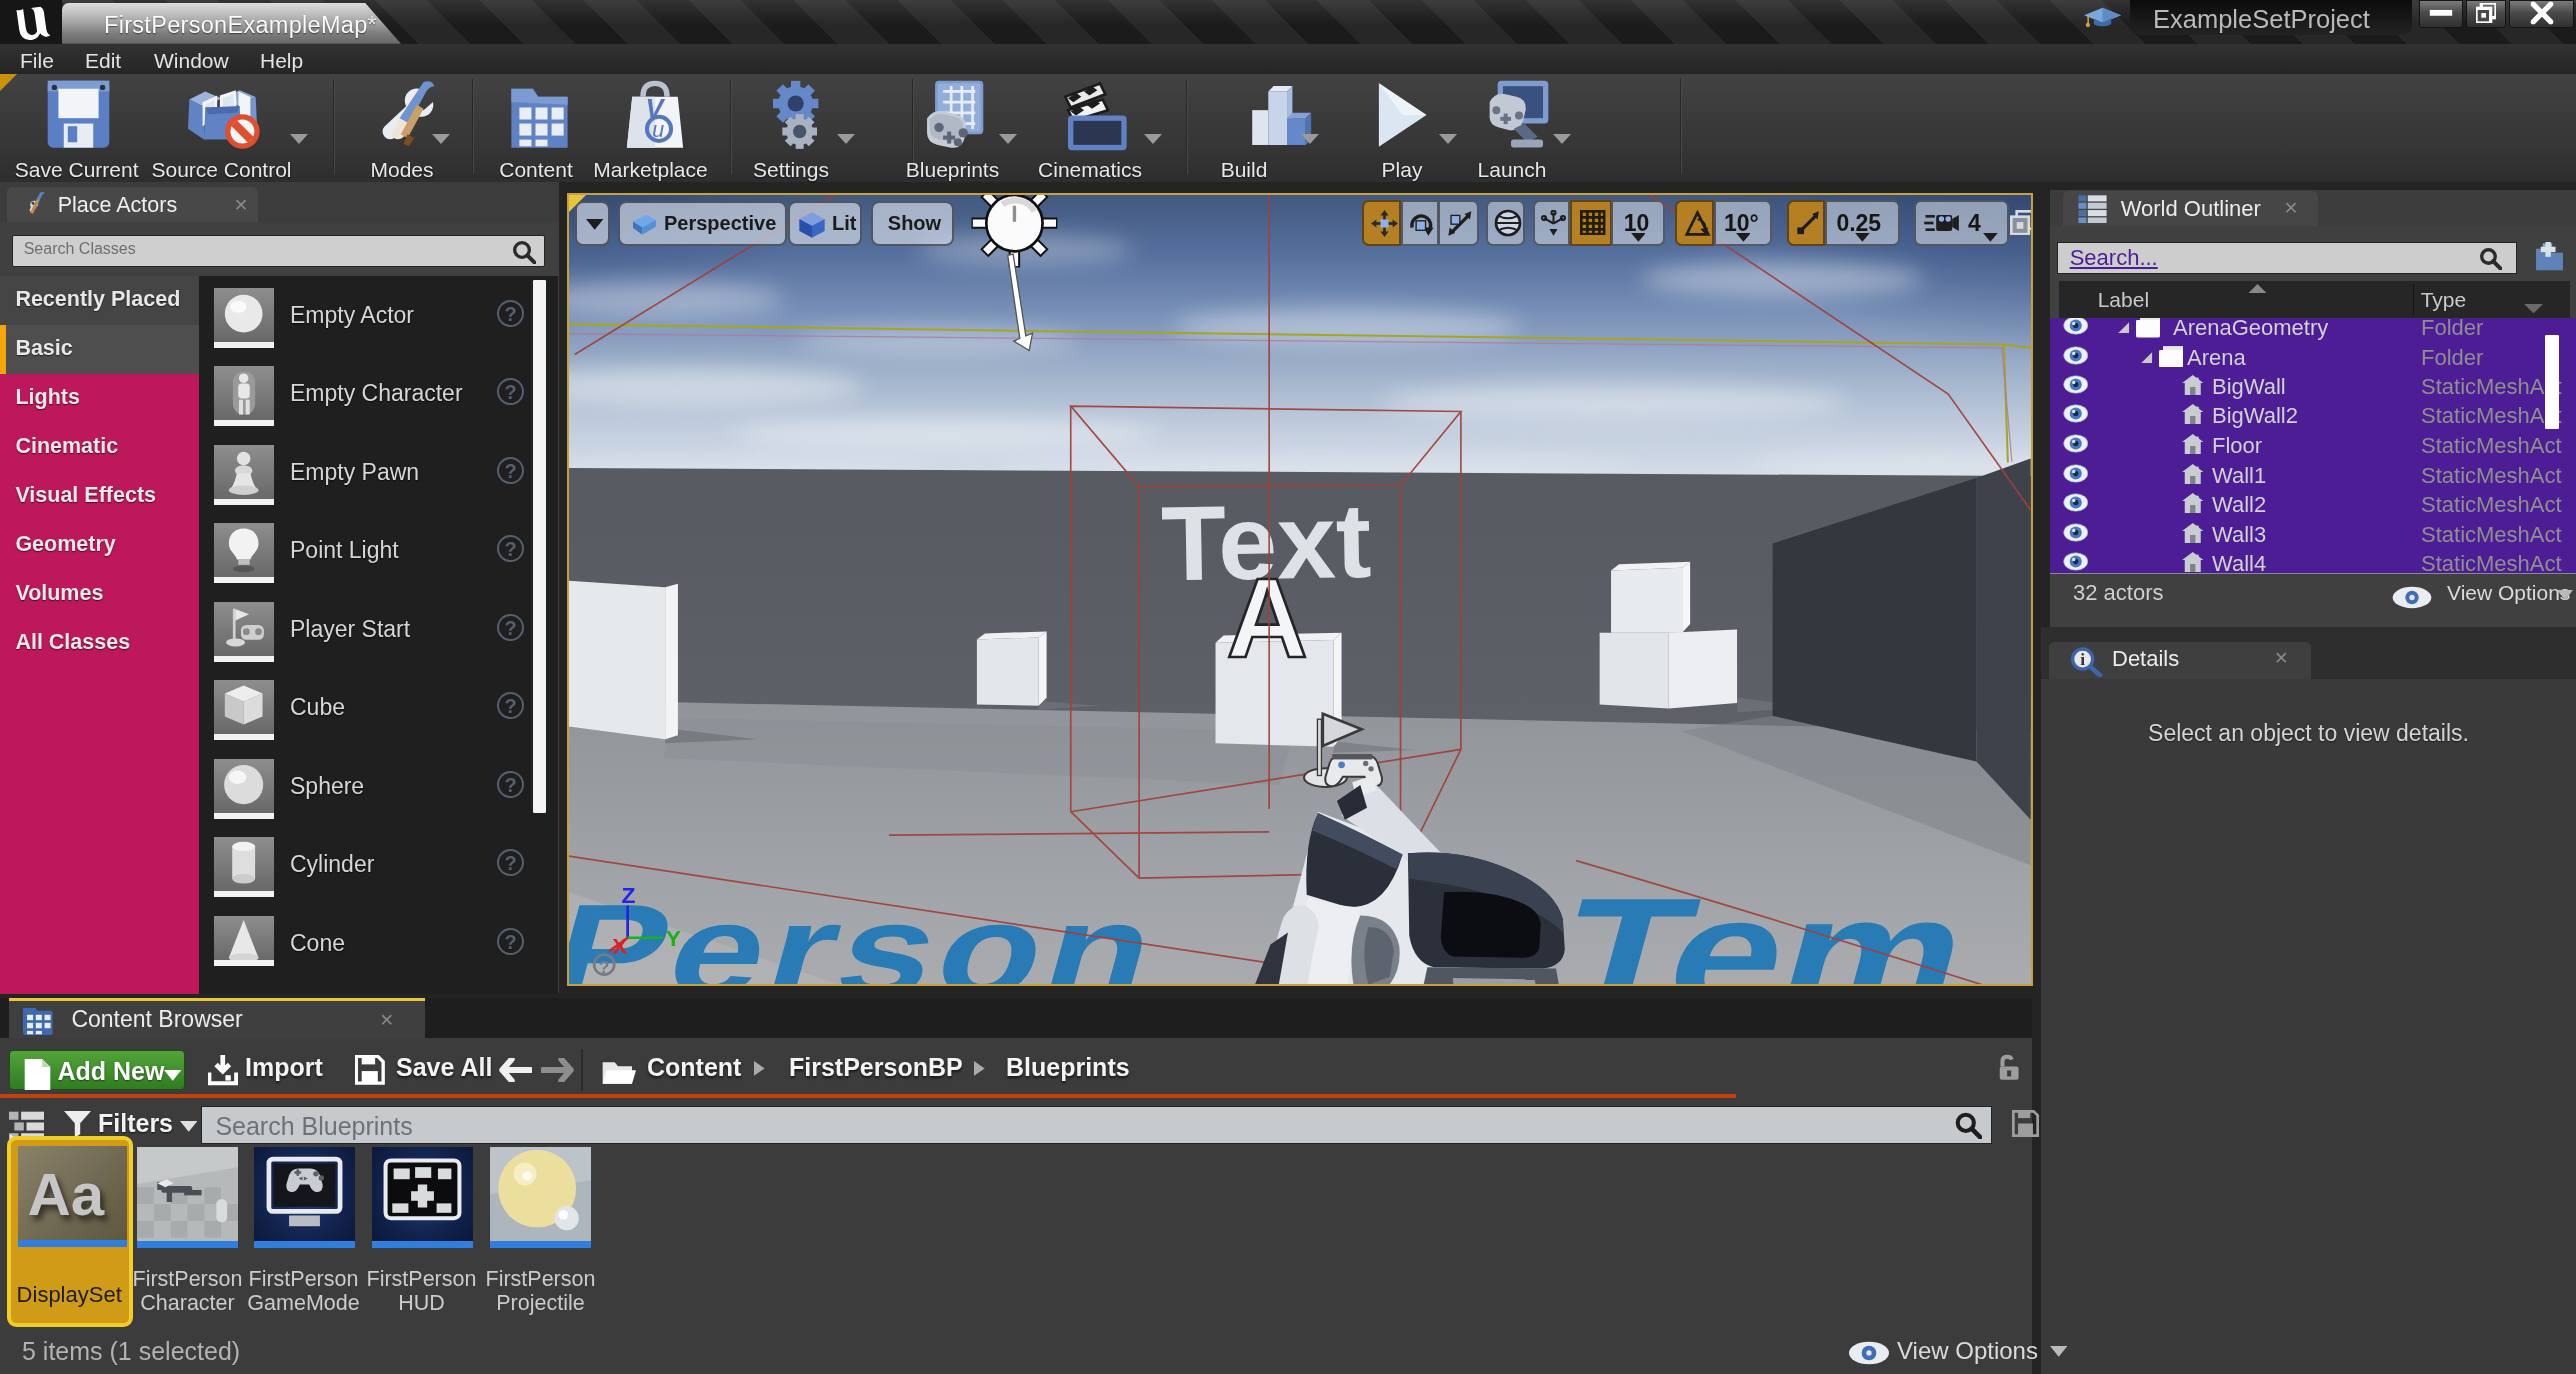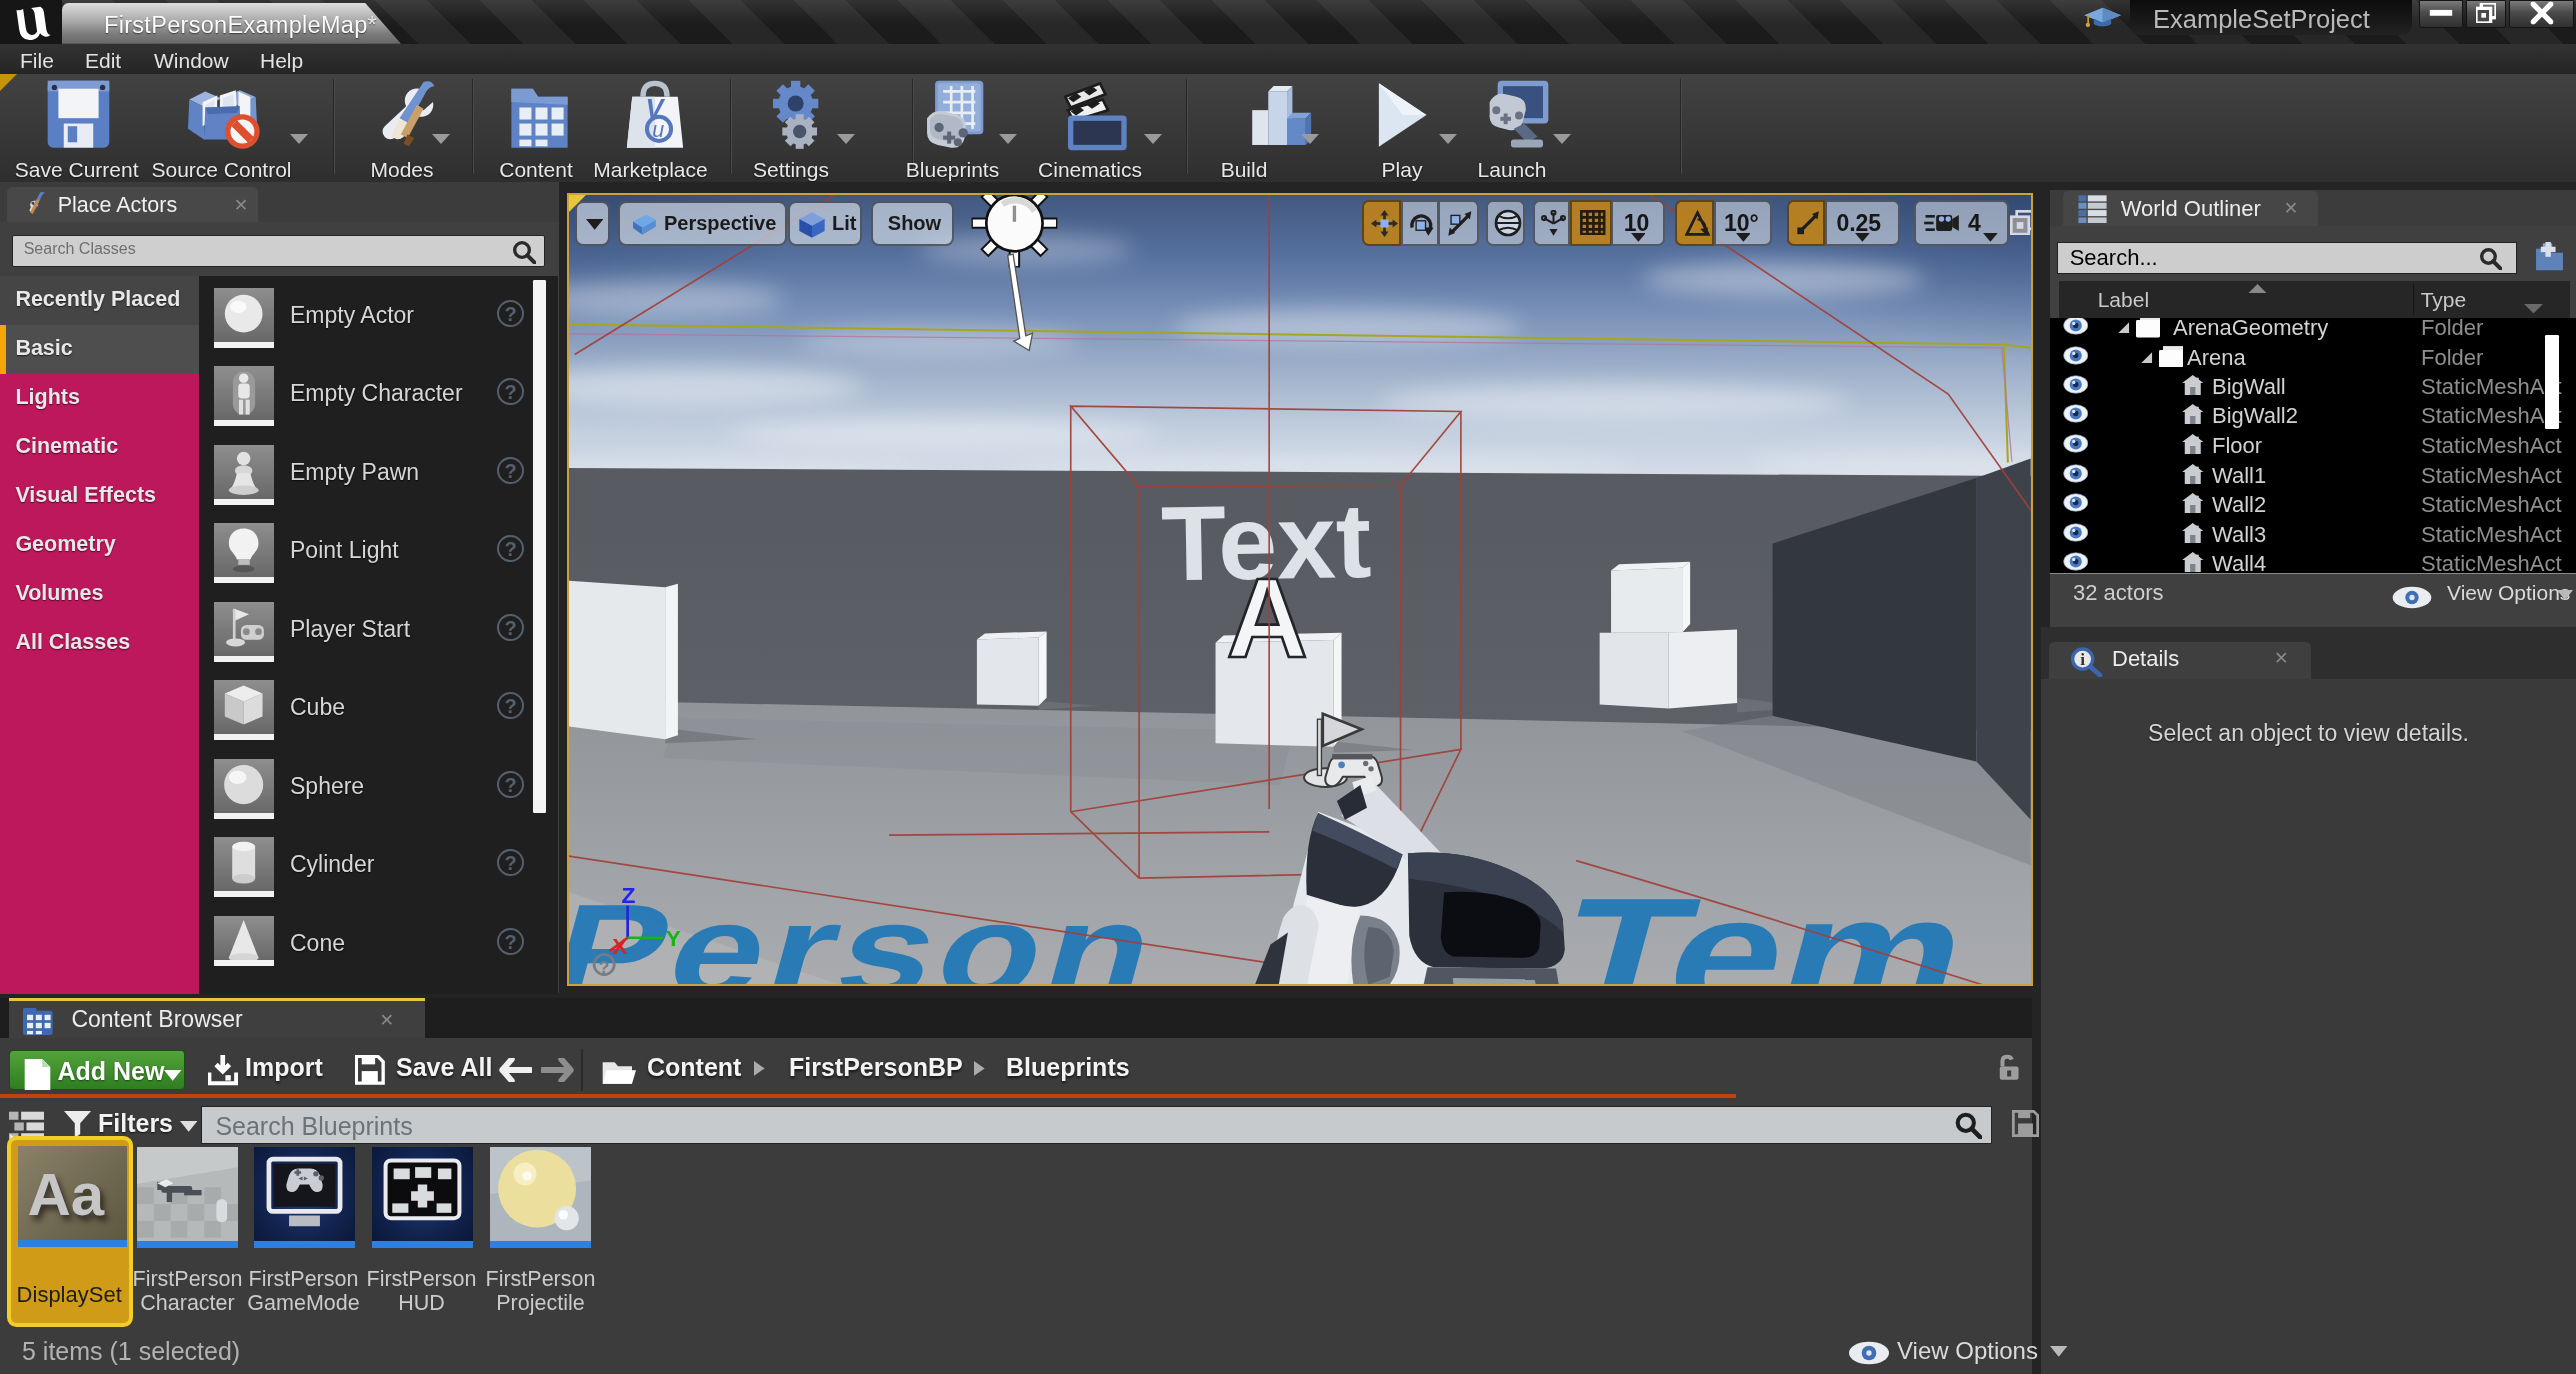--- a/index.html
+++ b/index.html
@@ -94,25 +94,25 @@
 
 #cbrowser { left:0; top:998px; width:2032px; height:376px; background:#3c3c3c; }
 
 
 .wo-tab { position:absolute; left:12.7px; top:1.3px; width:255px; height:35px; background:#464646; border-radius:5.4px 5.4px 0 0; }
 .wo-tabicon { position:absolute; left:14.8px; top:2.7px; }
 .wo-title { position:absolute; left:58px; top:4.7px; font-size:22px; color:#ececec; }
 .tabx { position:absolute; left:221px; top:6.7px; font-size:17.4px; color:#8a8a8a; }
 .wo-body { position:absolute; left:0; top:36px; width:526px; height:401px; background:#404040; }
 .wo-search { position:absolute; left:6.7px; top:16px; width:460px; height:31.5px; background:#cdcdcd; border:1.3px solid #232323; }
-.wo-search span { position:absolute; left:12px; top:2px; font-size:22px; color:#000000; }
+.wo-search span { position:absolute; left:12px; top:2px; font-size:22px; color:#4c1d95;text-decoration:underline; }
 .wo-search .mag { position:absolute; left:421px; top:4px; }
 .wo-addicon { position:absolute; left:482px; top:16px; }
 .wo-header { position:absolute; left:8.7px; top:55px; width:511px; height:37px; background:#262626; font-size:21px; color:#c9c9c9; }
-.wo-rows { position:absolute; left:0px; top:92px; width:526px; height:256px; overflow:hidden; background:#000000; border-bottom:1.3px solid #8a8a8a; }
+.wo-rows { position:absolute; left:0px; top:92px; width:526px; height:256px; overflow:hidden; background:#4c1d95; border-bottom:1.3px solid #8a8a8a; }
 .wo-row { position:absolute; left:0; width:526px; height:30px; }
 .wo-row .lbl { position:absolute; top:3.4px; font-size:22px; color:#d2d2d2; }
 .wo-row .typ { position:absolute; left:371px; top:3.4px; font-size:22px; color:#8f8f8f; white-space:nowrap; }
 .wo-foot { position:absolute; left:0; top:349px; width:526px; height:51px; background:#404040; }
 .wo-scroll { position:absolute; left:495px; top:109px; width:14px; height:94px; background:#fff; border-radius:1.3px; }
 .eye { position:absolute; top:4px; width:25.5px; height:19px; }
 .house { position:absolute; left:132px; top:4px; width:21.5px; height:20px; }
 
 
 .dt-strip { position:absolute; left:0; top:0; width:535px; height:52px; background:#2e2e2e; }

